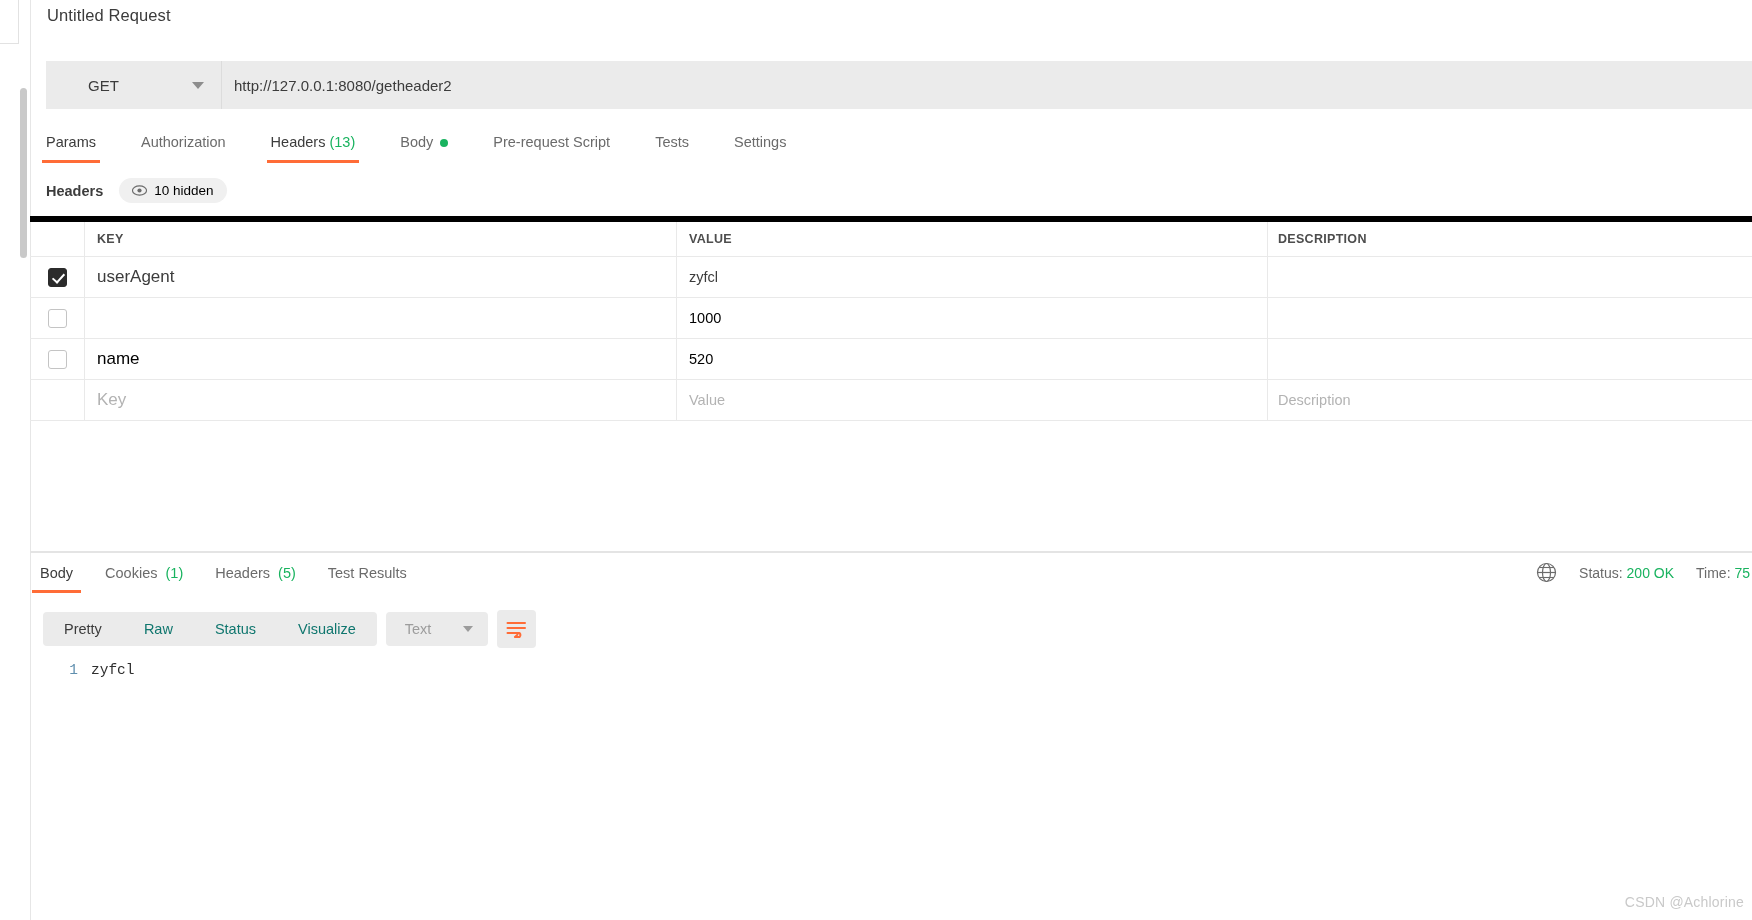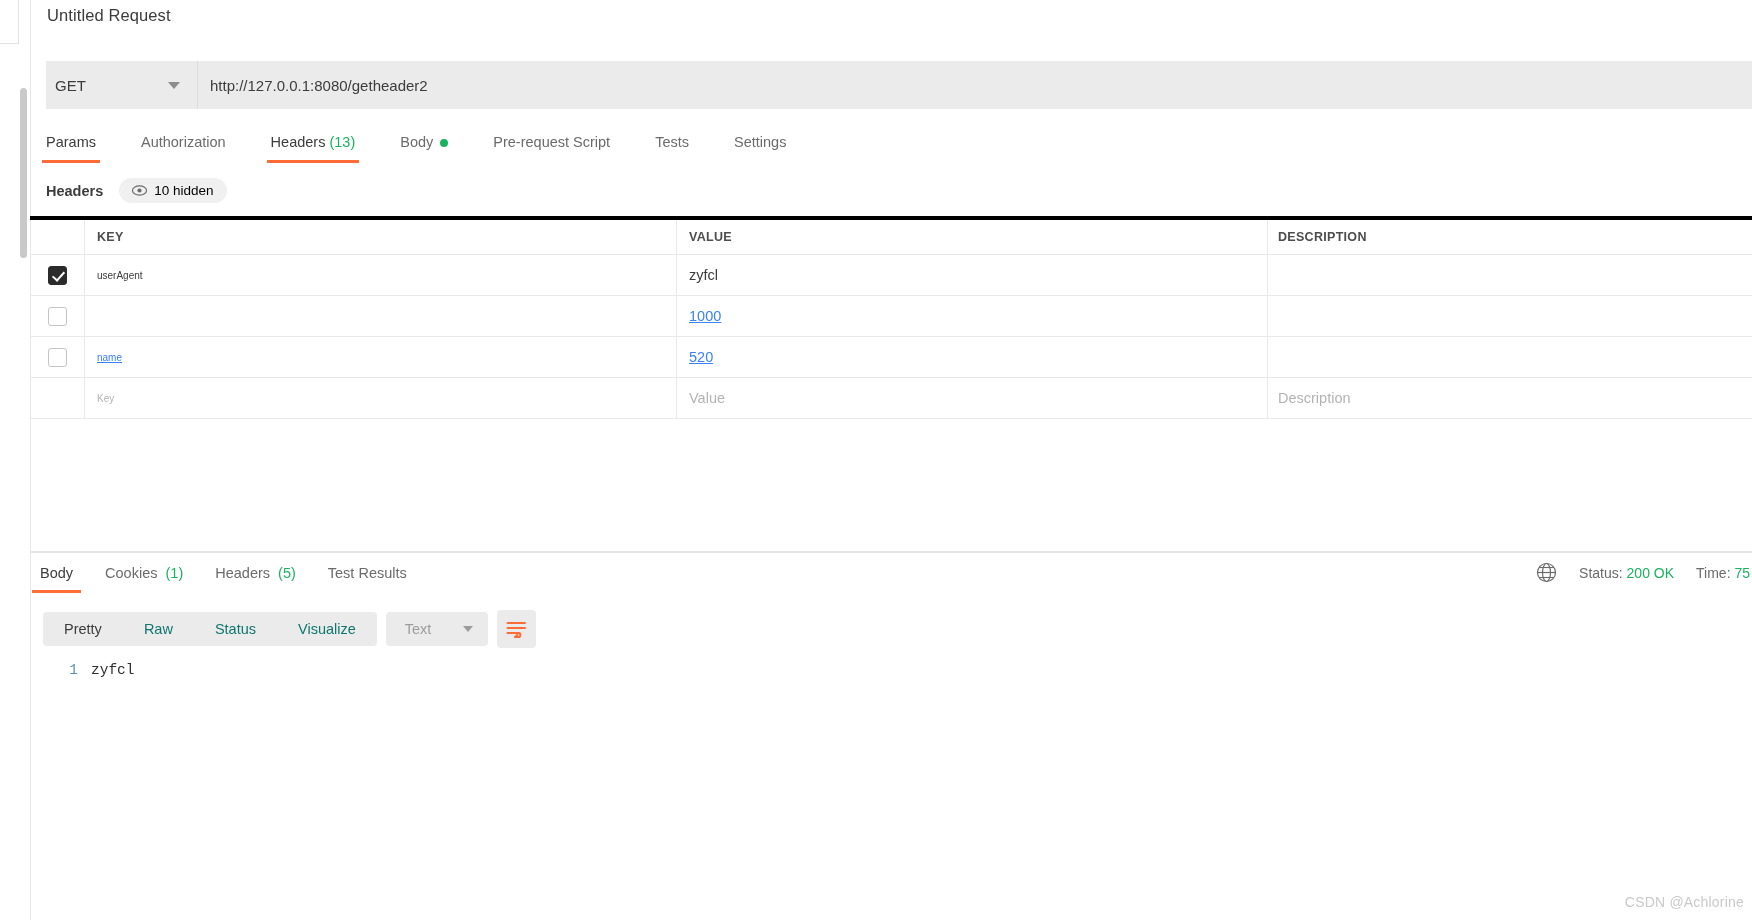--- a/index.html
+++ b/index.html
@@ -56,23 +56,24 @@
     width: 1706px; height: 48px;
     background: #ebebeb;
     display: flex;
     align-items: stretch;
   }
   .method-select {
     width: 152px;
     display: flex;
     align-items: center;
     justify-content: space-between;
-    padding: 0 17px 0 9px;
+    padding: 0 17px 0 18px;
     border-right: 1px solid #dcdcdc;
     cursor: pointer;
+    margin-left: 24px;
   }
   .method-label {
     font-size: 15px;
     color: #3c3c3c;
   }
   .caret {
     width: 0; height: 0;
     border-left: 6px solid transparent;
     border-right: 6px solid transparent;
     border-top: 7px solid #8d8d8d;
@@ -146,21 +147,21 @@
     color: #000000;
     cursor: pointer;
   }
   .eye-icon { display: block; }
 
   
   .ht {
     position: absolute;
     left: 30px; top: 216px;
     width: 1722px;
-    border-top: 4px solid #000000;
+    border-top: 6px solid #000000;
   }
   .ht-row {
     display: flex;
     height: 41px;
     border-bottom: 1px solid #e9e9e9;
   }
   .ht-row.head { height: 35px; }
   .ht-cb {
     width: 55px;
     display: flex;
@@ -170,21 +171,21 @@
     flex-shrink: 0;
   }
   .ht-row.head .ht-cb { border-right: 1px solid #e9e9e9; }
   .ht-key {
     width: 592px;
     display: flex;
     align-items: center;
     padding-left: 12px;
     border-right: 1px solid #e9e9e9;
     flex-shrink: 0;
-    font-size: 10px;
+    font-size: 17px;
     cursor: text;
   }
   .ht-val {
     width: 591px;
     display: flex;
     align-items: center;
     padding-left: 12px;
     border-right: 1px solid #e9e9e9;
     flex-shrink: 0;
     font-size: 14.5px;
@@ -200,21 +201,21 @@
   }
   .ht-row.head .ht-key,
   .ht-row.head .ht-val,
   .ht-row.head .ht-desc {
     font-size: 12.5px;
     font-weight: bold;
     color: #4d4d4d;
     letter-spacing: .3px;
   }
   .txt-dark { color: #3c3c3c; }
-  .txt-muted { color: #3b82f6; text-decoration: underline; }
+  .txt-muted { color: #000000; }
   .txt-ph { color: #b3b3b3; }
 
   .cbx {
     width: 19px; height: 19px;
     border: 1px solid #c4c4c4;
     border-radius: 3px;
     background: #fff;
     cursor: pointer;
   }
   .cbx.on {

